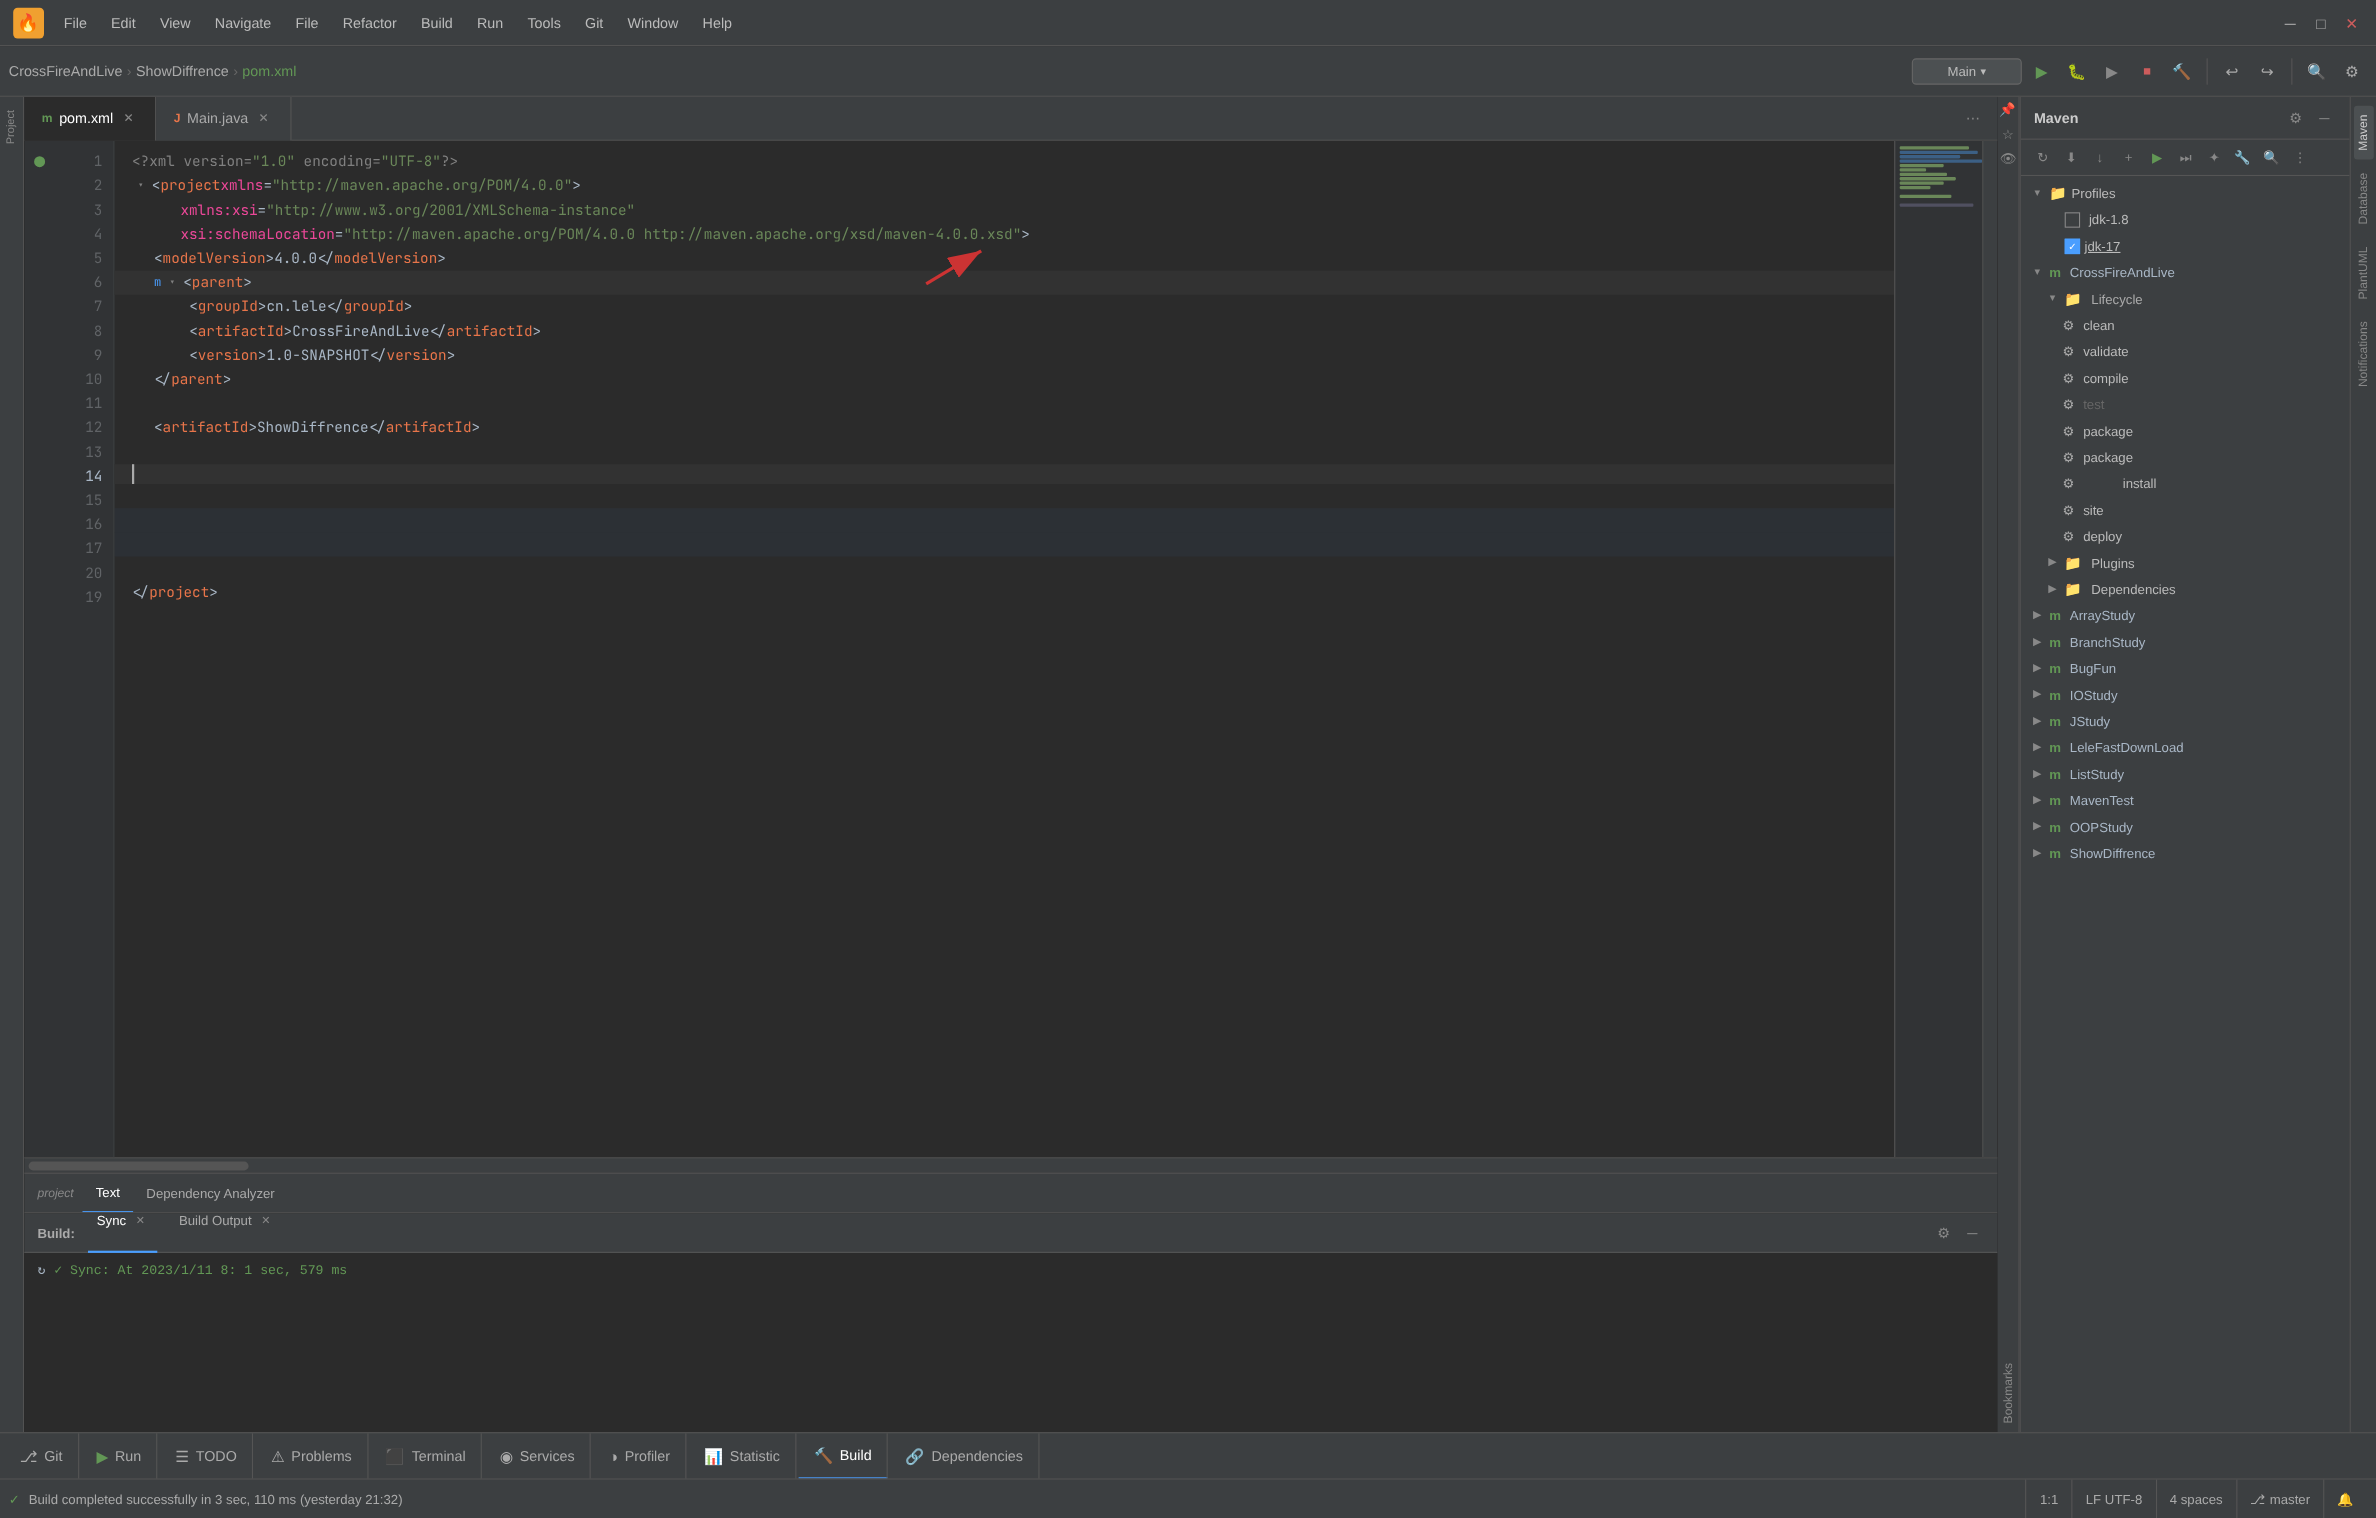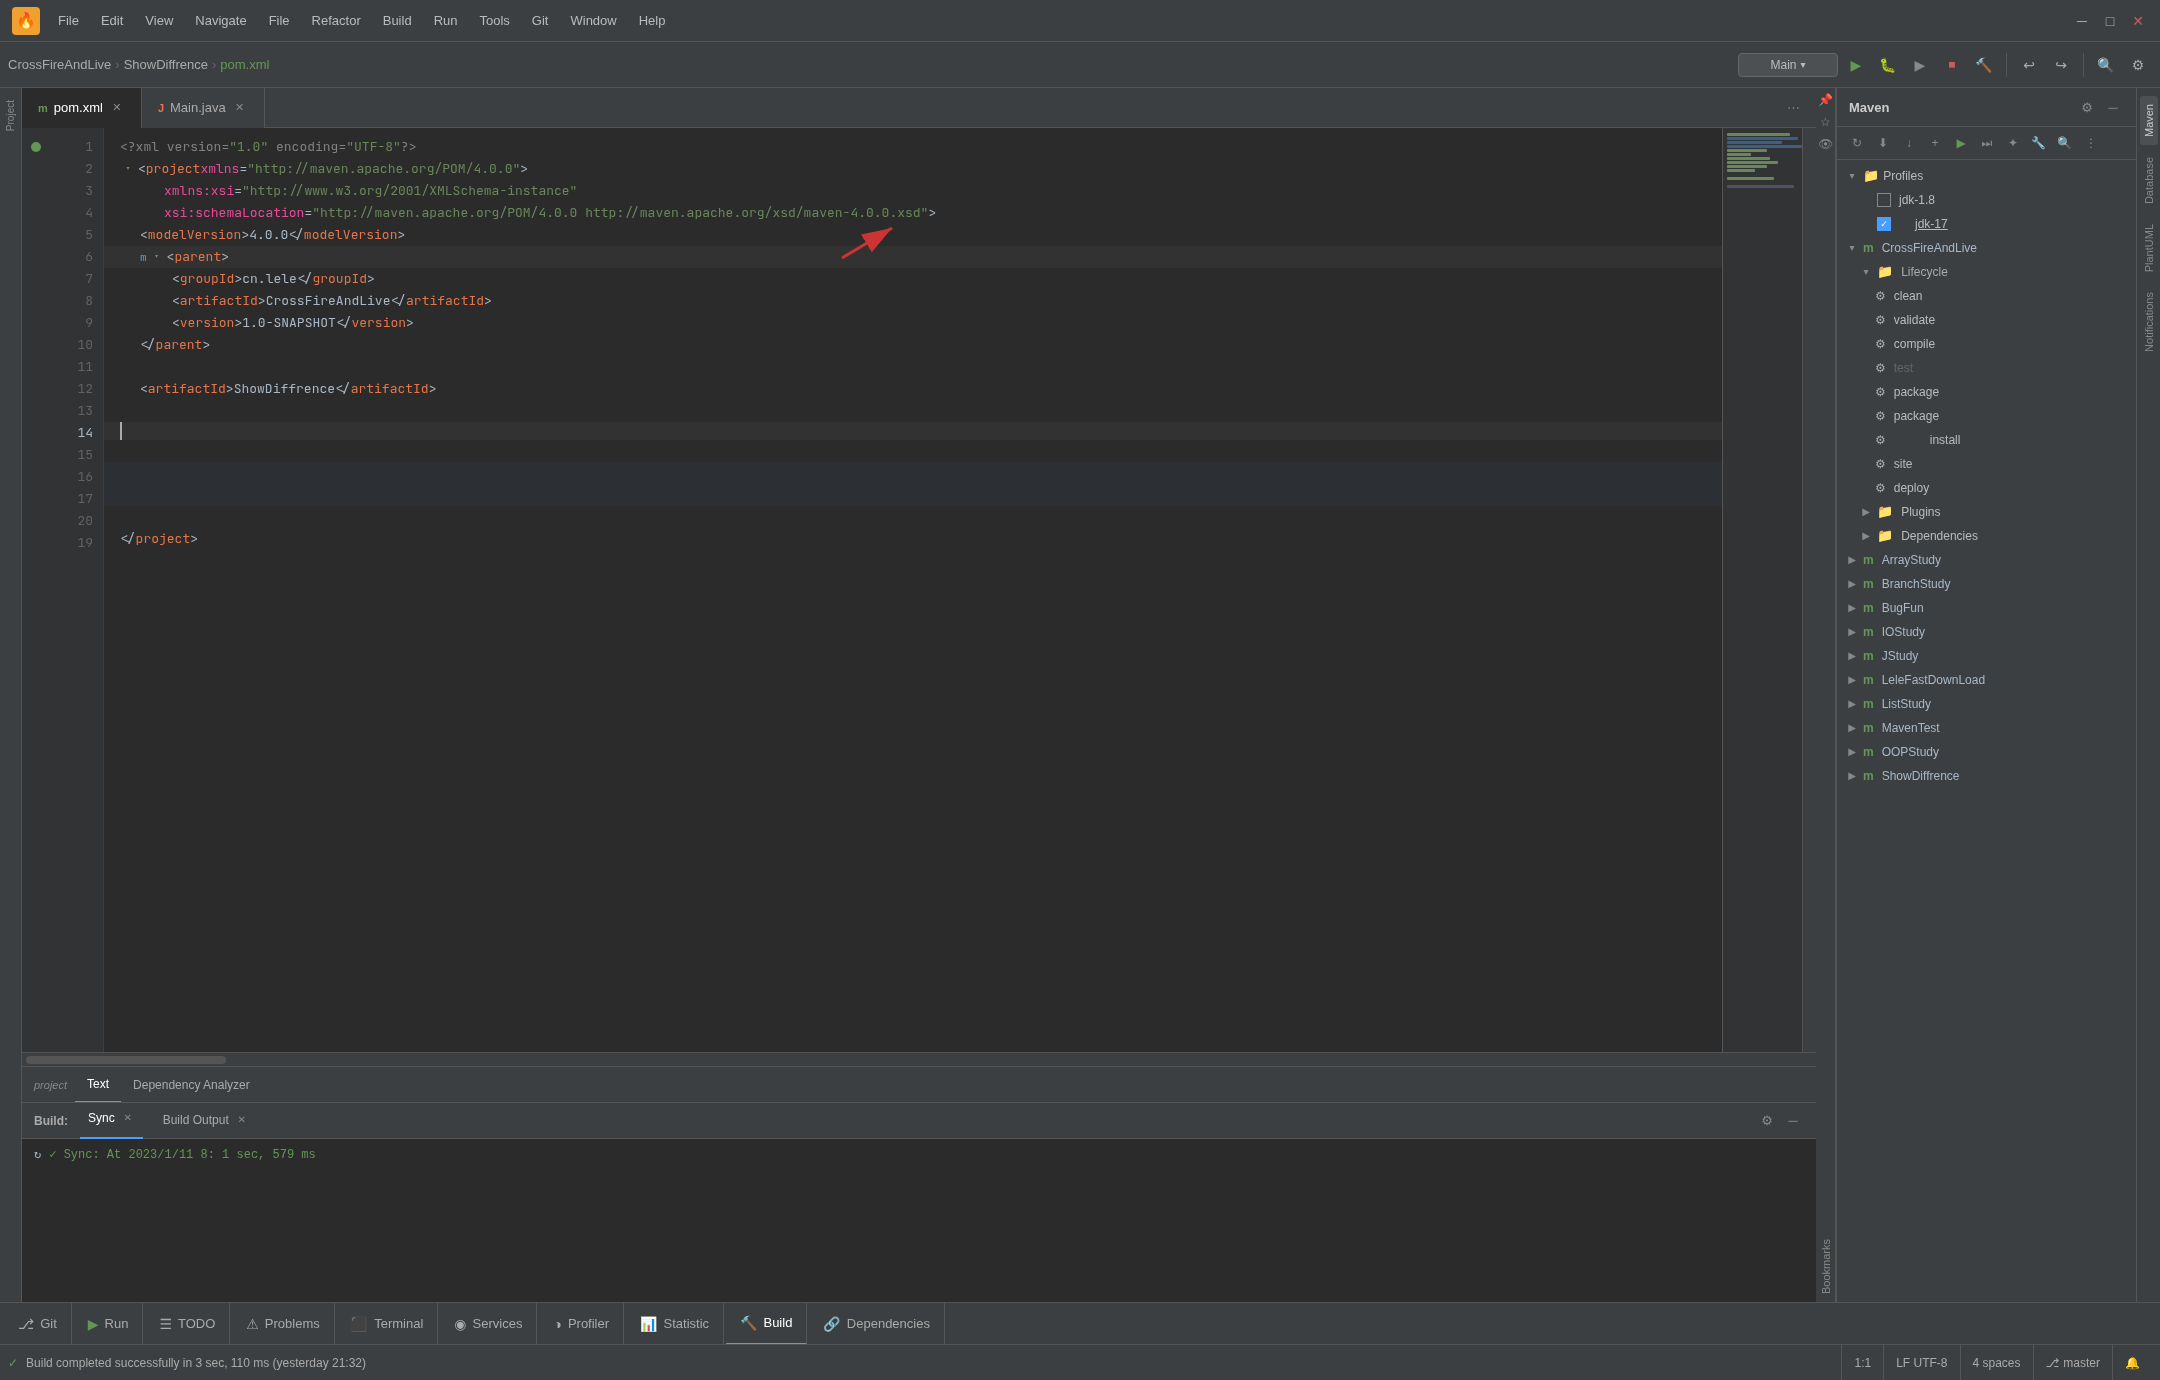--- a/index.html
+++ b/index.html
@@ -285,23 +285,23 @@
       display: flex;
       align-items: center;
       background: #3c3f41;
       height: 36px;
       border-bottom: 1px solid #555;
       padding: 0 12px;
       gap: 12px;
     }
     .build-tab {
       display: flex;
-      align-items: flex-end;
+      align-items: flex-start;
       gap: 6px;
-      padding: 12px 8px;
+      padding: 0 8px;
       height: 36px;
       cursor: pointer;
       font-size: 12px;
       color: #aaa;
     }
     .build-tab.active { border-bottom: 2px solid #4a9eff; color: #fff; }
     .build-tab-close {
       width: 14px; height: 14px;
       display: flex; align-items: center; justify-content: center;
       font-size: 10px; color: #888; cursor: pointer;
@@ -865,21 +865,21 @@
 
       <div class="maven-tree-item indent-1">
         <span class="tree-arrow"></span>
         <span class="tree-checkbox"></span>
         <span class="maven-item-label" style="margin-left:4px;">jdk-1.8</span>
       </div>
 
       <div class="maven-tree-item indent-1" style="position:relative;">
         <span class="tree-arrow"></span>
         <span class="tree-checkbox checked" style="display:inline-flex; align-items:center; justify-content:center; color:#fff; font-size:9px;">✓</span>
-        <span class="maven-item-label" style="margin-left:20px;text-decoration:underline;">jdk-17</span>
+        <span class="maven-item-label" style="margin-left:0;text-decoration:underline;">jdk-17</span>
       </div>
 
       <div class="maven-tree-item">
         <span class="tree-arrow">▾</span>
         <span class="tree-module-icon">m</span>
         <span class="maven-item-label module" style="margin-left:4px;">CrossFireAndLive</span>
       </div>
 
       <div class="maven-tree-item indent-1">
         <span class="tree-arrow">▾</span>

